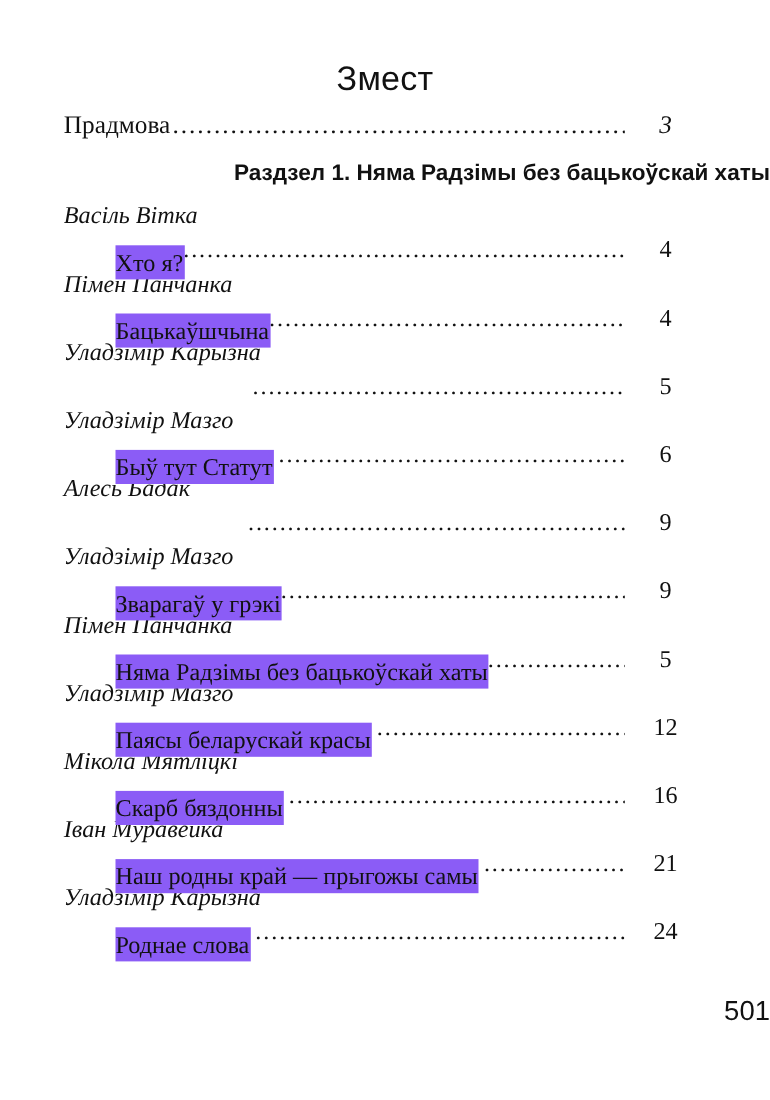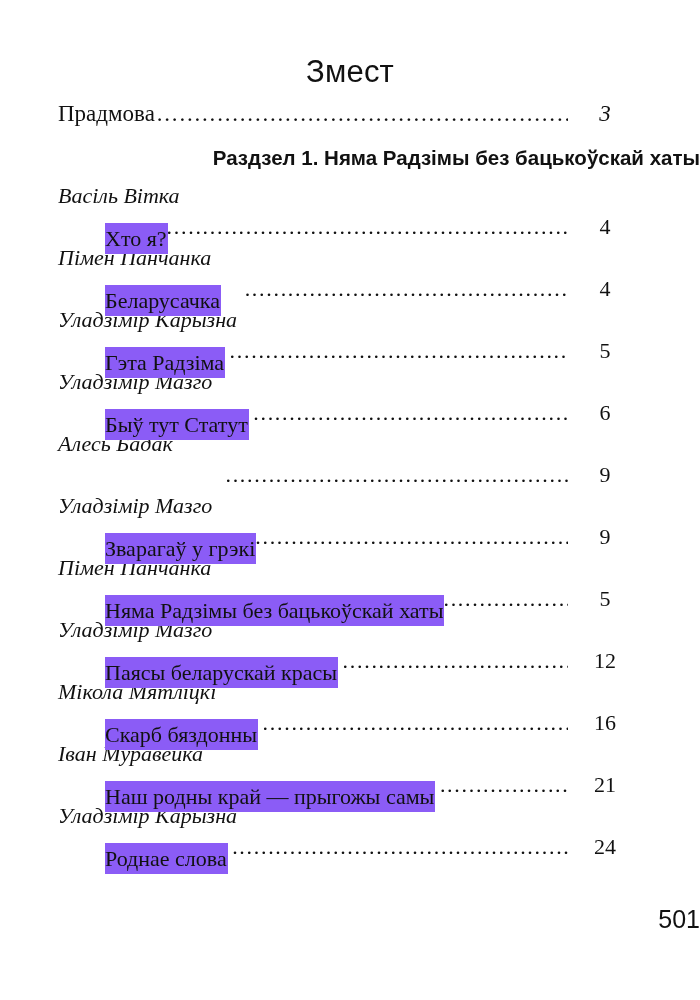--- a/index.html
+++ b/index.html
@@ -184,29 +184,28 @@
         <div class="title-row">
           <div class="title-leaders"><span style="visibility: hidden; letter-spacing: normal;">Хто я?</span><span>....................................................................</span></div>
           <div class="title-text">Хто я?</div>
           <div class="title-page">4</div>
         </div>
         <div class="author-row">
           <div class="author-name">Пімен Панчанка</div>
         </div>
         <div class="title-row">
           <div class="title-leaders"><span style="visibility: hidden; letter-spacing: normal;">Бацькаўшчына</span><span>....................................................................</span></div>
-          <div class="title-text">Беларусачка</div>
+          <div class="title-text">Бацькаўшчына</div>
           <div class="title-page">4</div>
         </div>
         <div class="author-row">
           <div class="author-name">Уладзімір Карызна</div>
         </div>
         <div class="title-row">
           <div class="title-leaders"><span style="visibility: hidden; letter-spacing: normal;">Гэта Радзіма </span><span>....................................................................</span></div>
-          <div class="title-text">Гэта Радзіма </div>
           <div class="title-page">5</div>
         </div>
         <div class="author-row">
           <div class="author-name">Уладзімір Мазго</div>
         </div>
         <div class="title-row">
           <div class="title-leaders"><span style="visibility: hidden; letter-spacing: normal;">Быў тут Статут </span><span>....................................................................</span></div>
           <div class="title-text">Быў тут Статут </div>
           <div class="title-page">6</div>
         </div>

